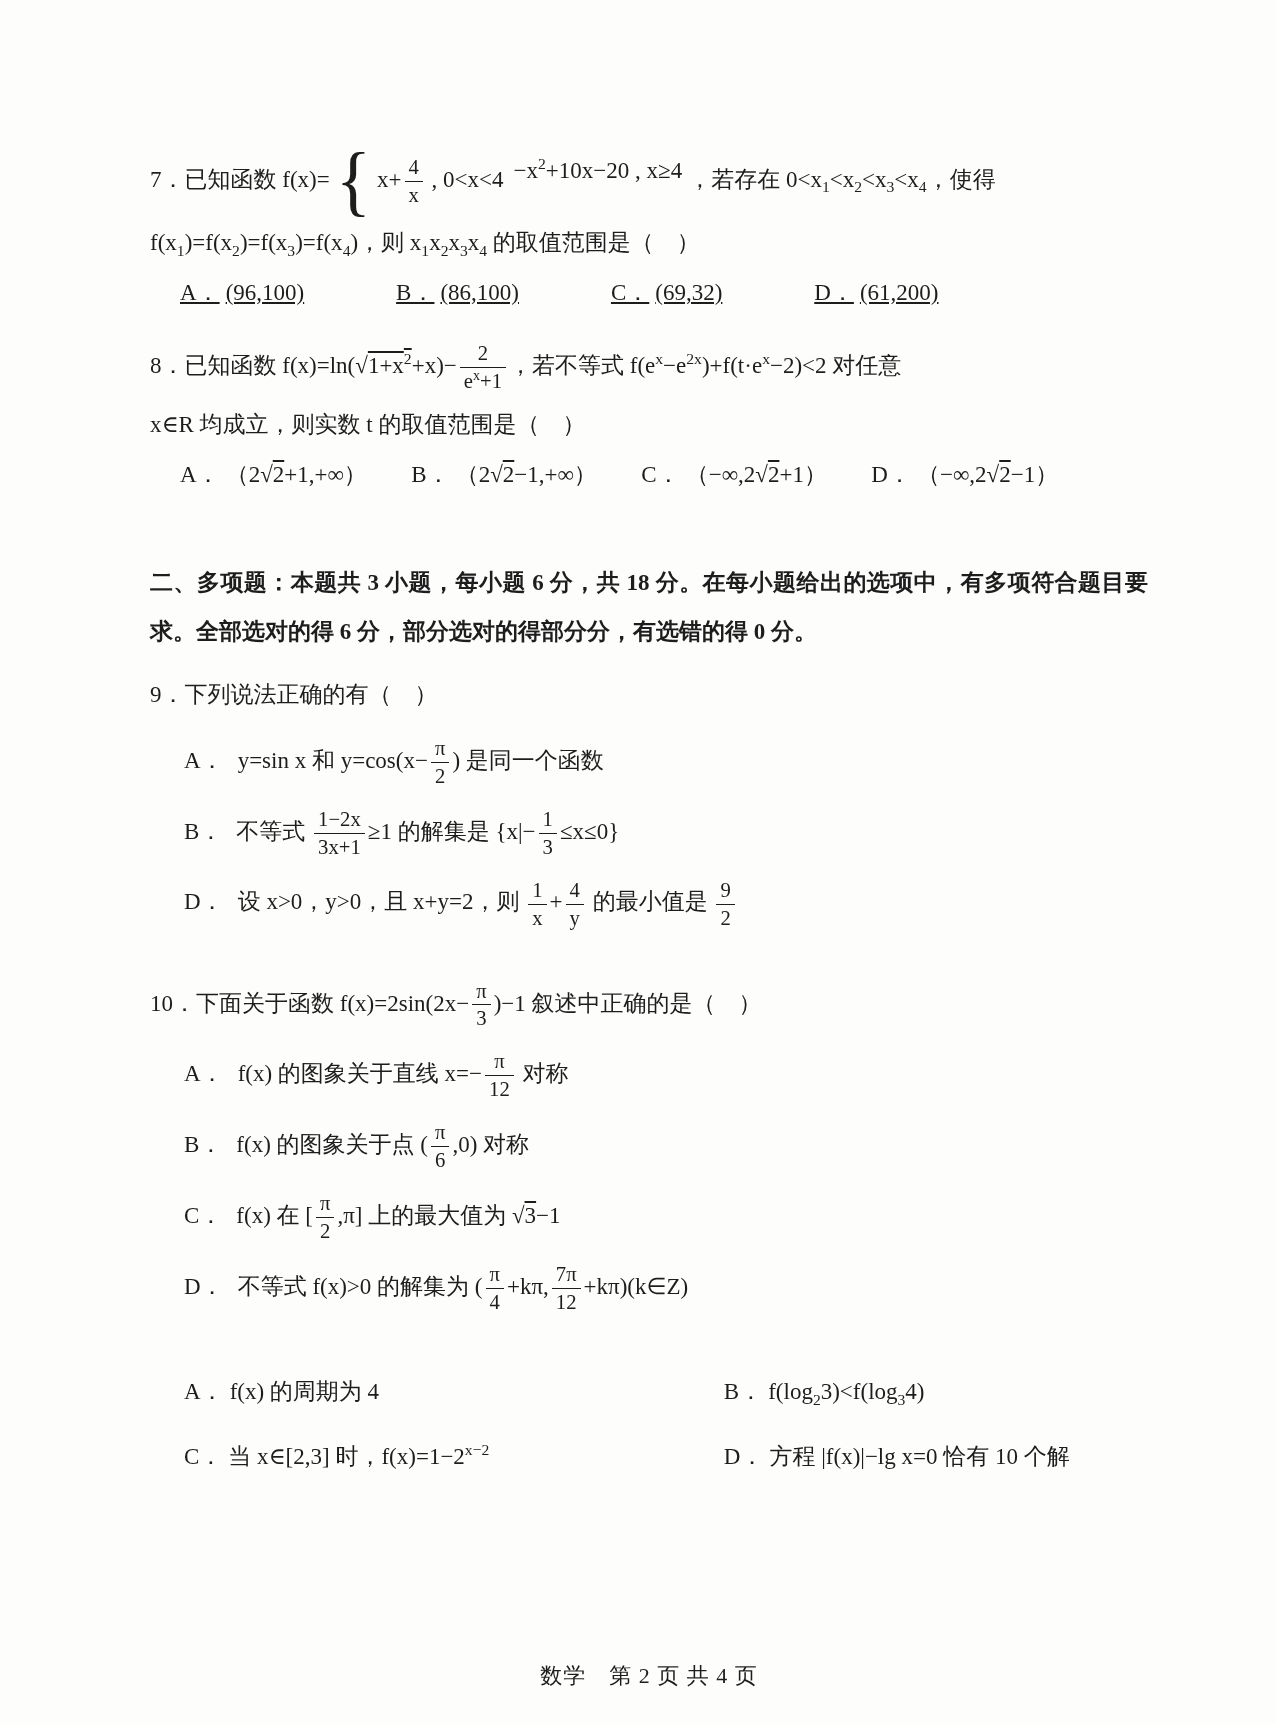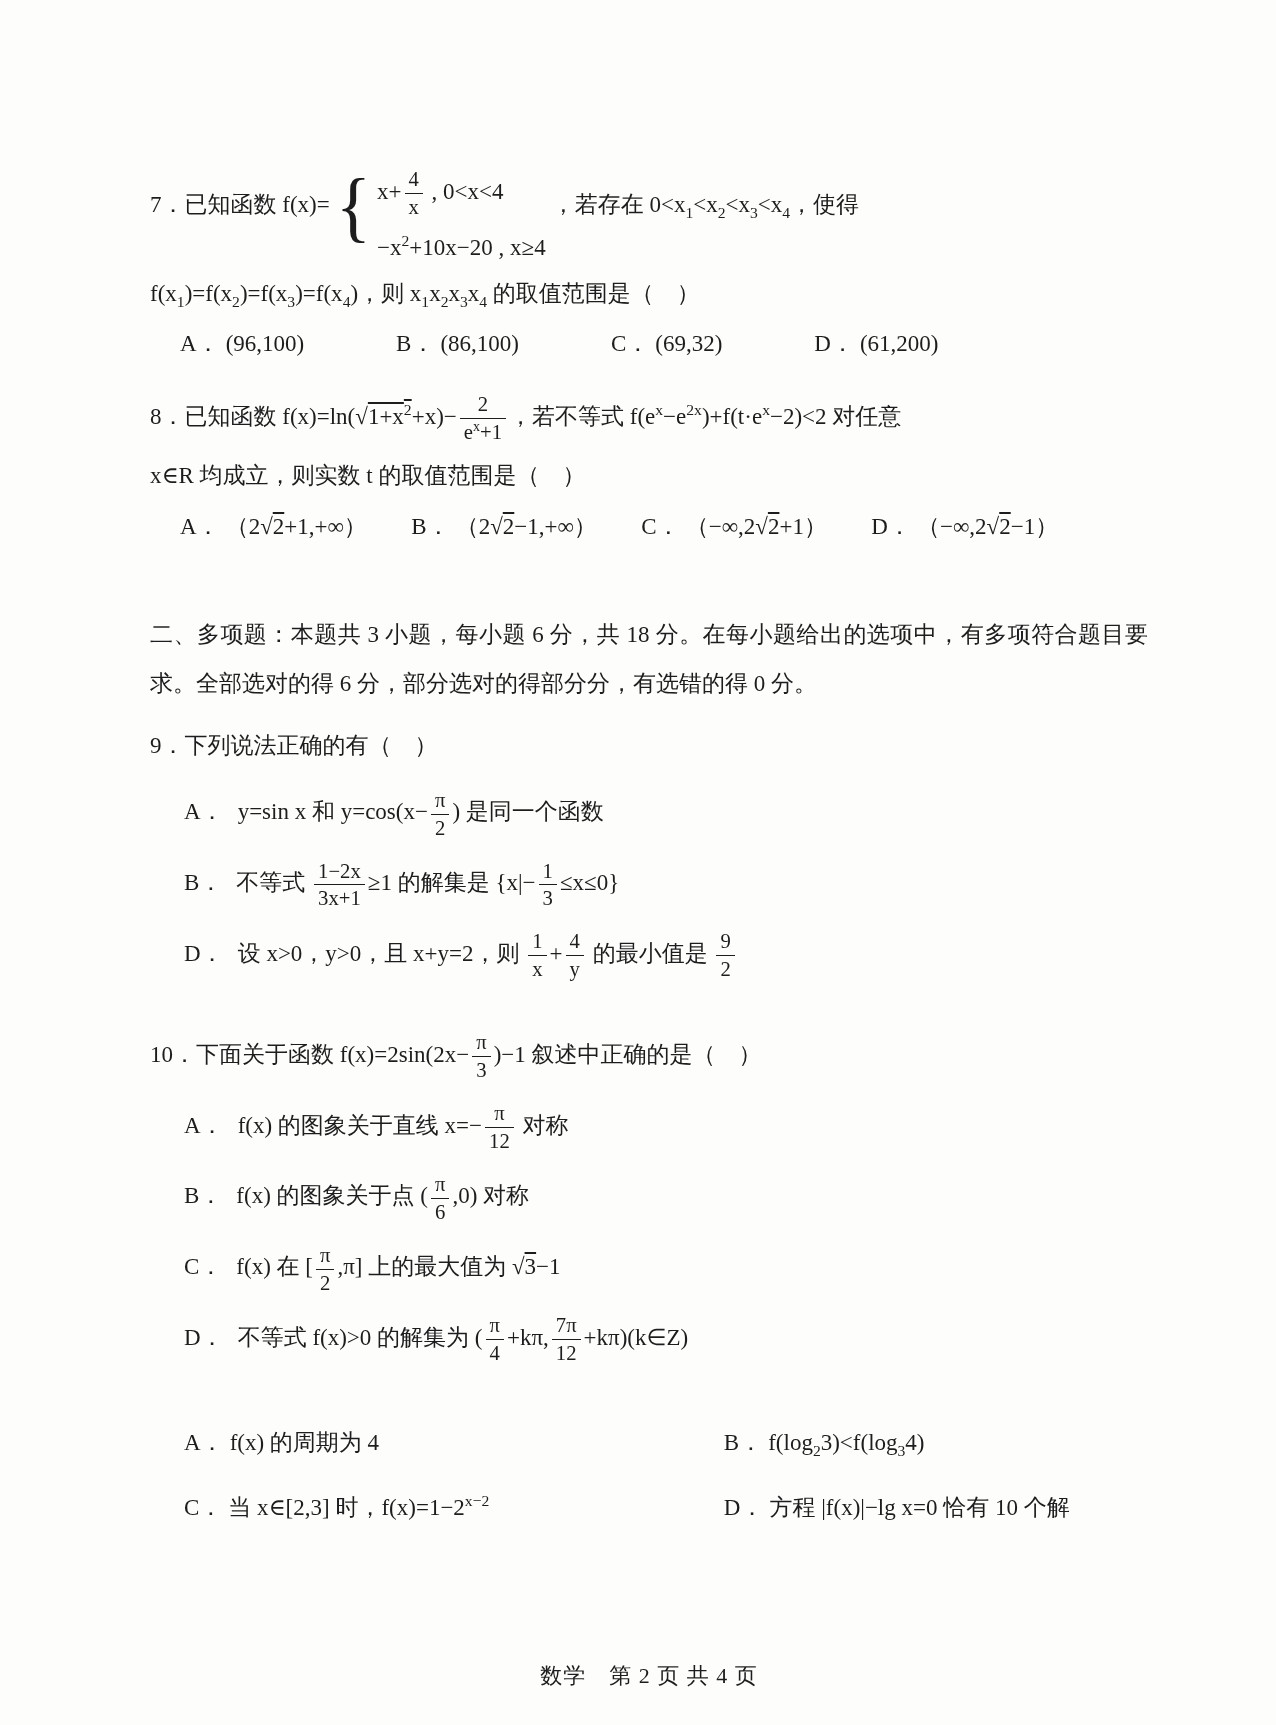--- a/index.html
+++ b/index.html
@@ -19,40 +19,40 @@
   .problem { margin-bottom: 30px; }
   .stem { line-height: 2.1; text-align: justify; }
   .gap-top { margin-top: 6px; }
 
   
   .options-row {
     display: flex;
     justify-content: space-between;
     margin: 10px 0 2px 30px;
   }
-  .w76 { width: 76%; }
+  .w76 { width: 76%; text-decoration: underline; }
   .w88 { width: 88%; align-items: center; }
   .option { white-space: nowrap; }
   .opt-label { margin-right: 6px; }
 
   
   .option-line { margin: 16px 0 16px 34px; line-height: 1.9; font-family: Liberation Serif, serif; }
   .option-line .opt-label { margin-right: 14px; }
 
   
   .options-grid {
     display: grid;
     grid-template-columns: 56% 44%;
     row-gap: 34px;
     margin: 14px 0 4px 34px;
   }
 
   
   .section-head {
-    font-weight: normal;
+    font-weight: bold;
     line-height: 2.15;
     text-align: justify;
     margin: 36px 0 14px 0;
   }
 
   
   .frac {
     display: inline-flex;
     flex-direction: column;
     align-items: center;
@@ -72,21 +72,21 @@
     vertical-align: middle;
     margin: 0 6px;
   }
   .cbrace {
     font-size: 3.2em;
     font-weight: 300;
     line-height: 0.85;
     margin-right: 6px;
     transform: scaleY(1.05);
   }
-  .crows { display: inline-flex; flex-direction: column; gap: 10px; text-align: left; margin-top: 16px; }
+  .crows { display: inline-flex; flex-direction: row; gap: 10px; text-align: left; }
   .crow { line-height: 1.45; }
 
   sup, sub { font-size: 0.68em; line-height: 1; }
 
   .footer {
     margin-top: auto;
     text-align: center;
     font-size: 22px;
     letter-spacing: 1px;
   }

